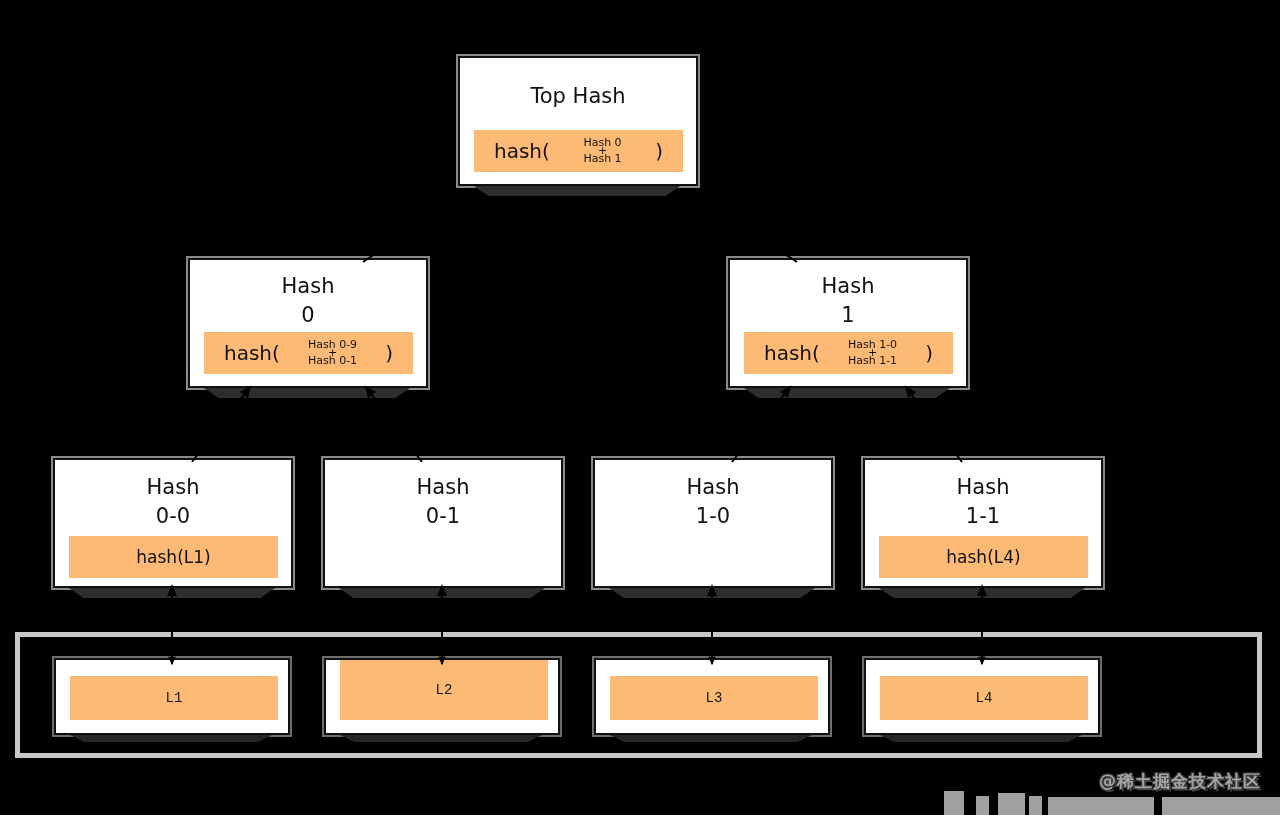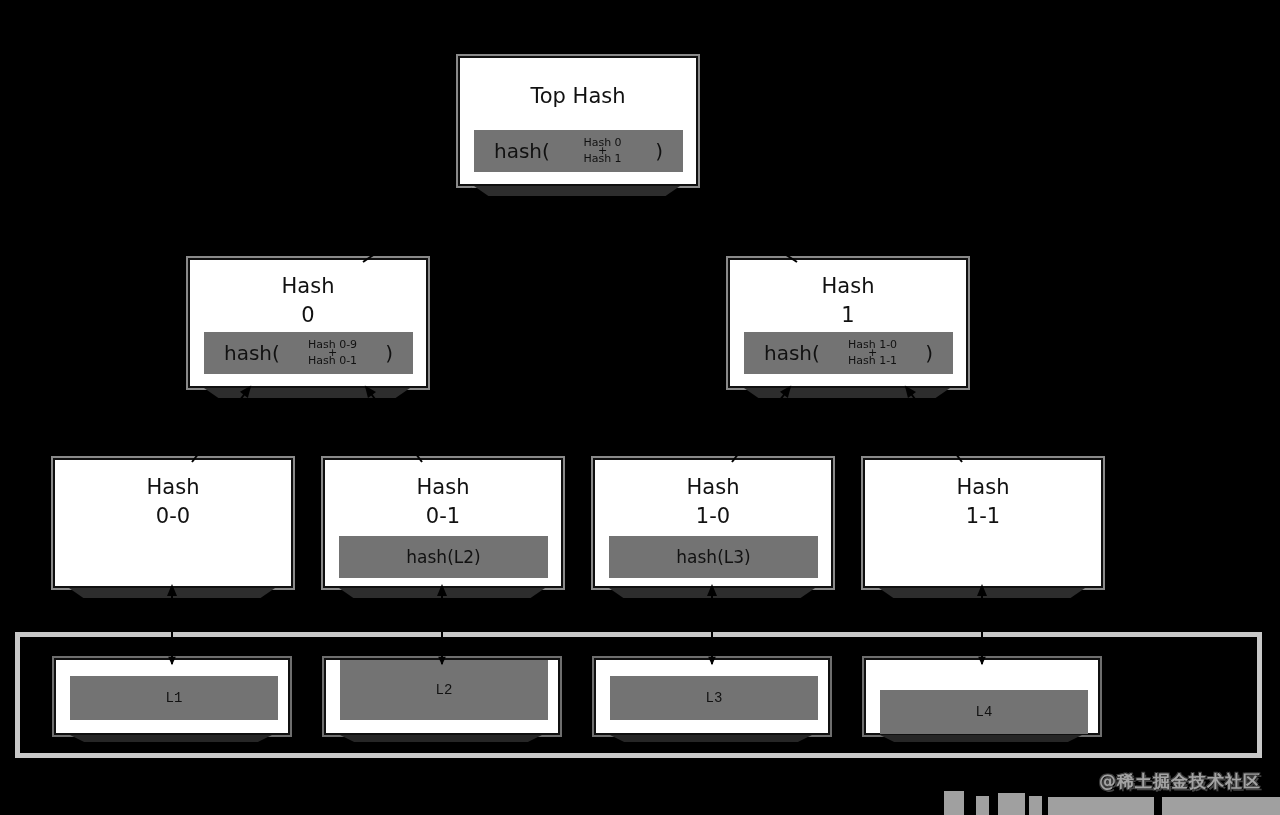--- a/index.html
+++ b/index.html
@@ -11,21 +11,21 @@
   .node{
     position:absolute;background:#fff;border:2px solid #101010;
     box-shadow:0 0 0 2px #8a8a8a;box-sizing:border-box;z-index:2;
   }
   .node::after{ 
     content:"";position:absolute;left:14px;right:16px;top:100%;margin-top:2px;height:10px;
     background:#2d2d2d;clip-path:polygon(0 0,100% 0,93% 100%,7% 100%);
   }
   .title{position:absolute;left:0;width:100%;text-align:center;
          font-size:21px;line-height:29px;color:#111;}
-  .yellowbox{position:absolute;background:#737373;display:flex;
+  .yellowbox{position:absolute;background:#fdba74;display:flex;
              align-items:center;justify-content:center;box-sizing:border-box;}
   .formula{width:100%;display:flex;align-items:center;justify-content:space-between;
            padding:0 20px;box-sizing:border-box;}
   .paren{font-size:20px;}
   .stack{font-size:11px;line-height:12px;text-align:center;}
   .stack .plus{display:block;line-height:4px;font-size:11px;}
   .formula-simple{font-size:17px;text-align:center;width:100%;}
   
   .leaf{box-shadow:0 0 0 2px #6e6e6e;}
   .leaf::after{height:7px;background:#262626;}
@@ -99,66 +99,66 @@
       <span class="paren">)</span>
     </div>
   </div>
 </div>
 
 <div class="node" style="left:53px;top:458px;width:240px;height:130px;">
   <div class="title" style="top:13px;">
     <span>Hash</span><br>
     <span>0-0</span>
   </div>
+  <div class="yellowbox" style="left:14px;top:76px;width:209px;height:42px;">
+    <div class="formula-simple">hash(L1)</div>
+  </div>
 </div>
 
 <div class="node" style="left:323px;top:458px;width:240px;height:130px;">
   <div class="title" style="top:13px;">
     <span>Hash</span><br>
     <span>0-1</span>
-  </div>
-  <div class="yellowbox" style="left:14px;top:76px;width:209px;height:42px;">
-    <div class="formula-simple">hash(L2)</div>
   </div>
 </div>
 
 <div class="node" style="left:593px;top:458px;width:240px;height:130px;">
   <div class="title" style="top:13px;">
     <span>Hash</span><br>
     <span>1-0</span>
   </div>
-  <div class="yellowbox" style="left:14px;top:76px;width:209px;height:42px;">
-    <div class="formula-simple">hash(L3)</div>
-  </div>
 </div>
 
 <div class="node" style="left:863px;top:458px;width:240px;height:130px;">
   <div class="title" style="top:13px;">
     <span>Hash</span><br>
     <span>1-1</span>
+  </div>
+  <div class="yellowbox" style="left:14px;top:76px;width:209px;height:42px;">
+    <div class="formula-simple">hash(L4)</div>
   </div>
 </div>
 
 <div class="node leaf" style="left:54px;top:658px;width:236px;height:77px;">
   <div class="yellowbox" style="left:14px;top:16px;width:208px;height:44px;">
     <span class="leaf-label">L1</span>
   </div>
 </div>
 <div class="node leaf" style="left:324px;top:658px;width:236px;height:77px;">
   <div class="yellowbox" style="left:14px;top:0;width:208px;height:60px;">
     <span class="leaf-label">L2</span>
   </div>
 </div>
 <div class="node leaf" style="left:594px;top:658px;width:236px;height:77px;">
   <div class="yellowbox" style="left:14px;top:16px;width:208px;height:44px;">
     <span class="leaf-label">L3</span>
   </div>
 </div>
 <div class="node leaf" style="left:864px;top:658px;width:236px;height:77px;">
-  <div class="yellowbox" style="left:14px;top:30px;width:208px;height:44px;">
+  <div class="yellowbox" style="left:14px;top:16px;width:208px;height:44px;">
     <span class="leaf-label">L4</span>
   </div>
 </div>
 
 <svg class="arrows" width="1280" height="815">
   <defs>
     <marker id="ah" markerWidth="7" markerHeight="6" refX="5.5" refY="3" orient="auto">
       <path d="M0.5,0.5 L6.5,3 L0.5,5.5 z" fill="#000"></path>
     </marker>
     <marker id="ahs" markerWidth="5" markerHeight="4.6" refX="4" refY="2.3" orient="auto-start-reverse">

